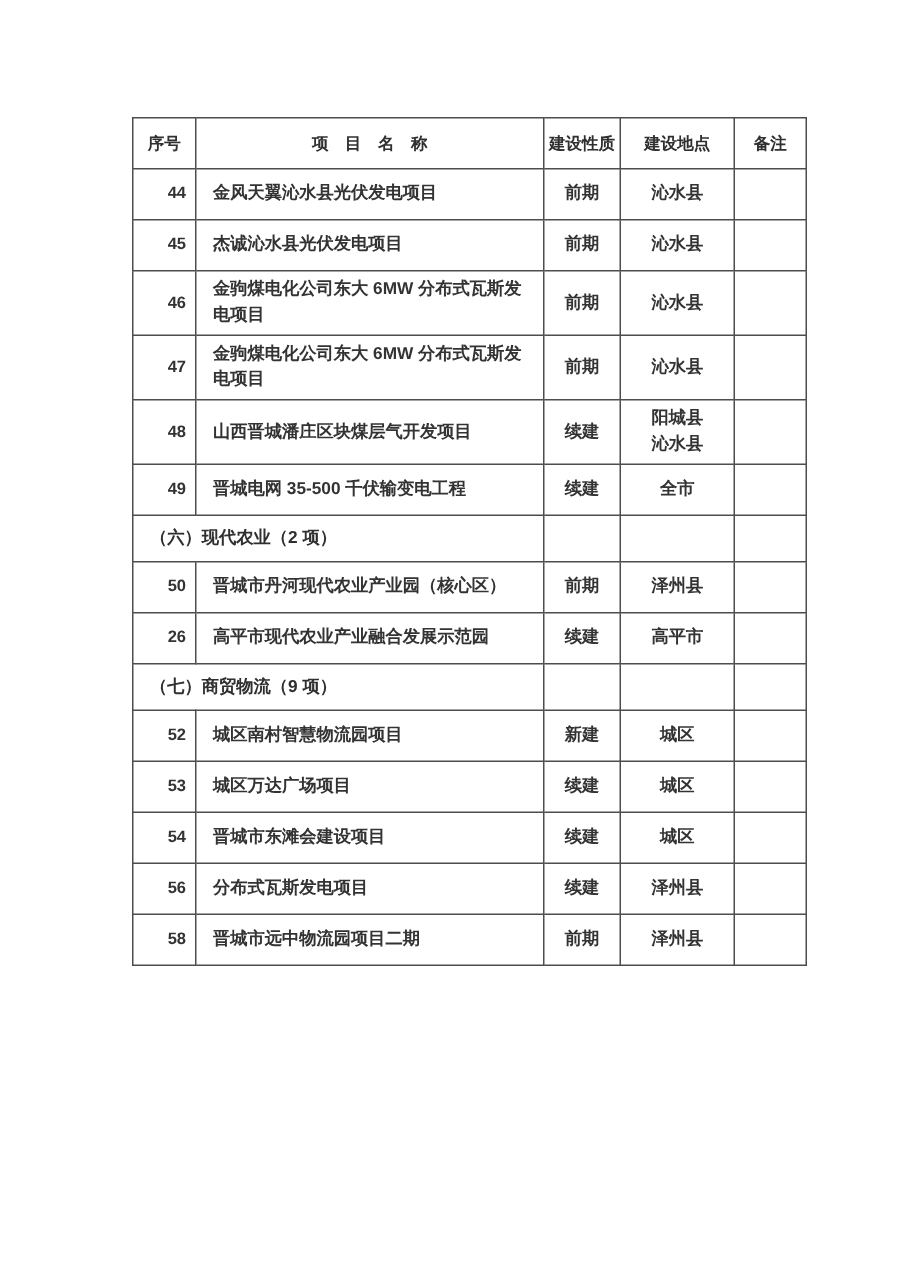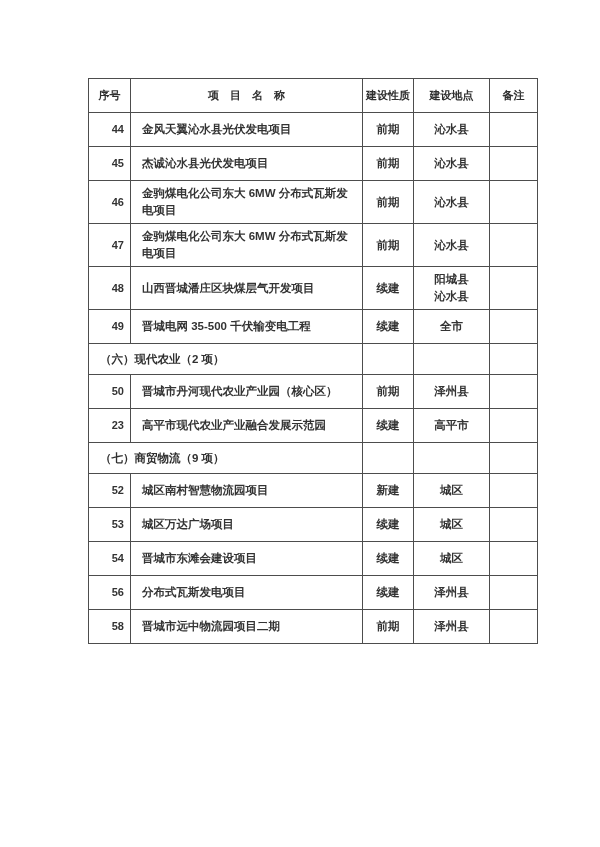--- a/index.html
+++ b/index.html
@@ -100,21 +100,21 @@
           <td class="cell-remark"></td>
         </tr>
         <tr>
           <td class="cell-index">50</td>
           <td class="cell-name">晋城市丹河现代农业产业园（核心区）</td>
           <td class="cell-nature">前期</td>
           <td class="cell-location">泽州县</td>
           <td class="cell-remark"></td>
         </tr>
         <tr>
-          <td class="cell-index">23</td>
+          <td class="cell-index">26</td>
           <td class="cell-name">高平市现代农业产业融合发展示范园</td>
           <td class="cell-nature">续建</td>
           <td class="cell-location">高平市</td>
           <td class="cell-remark"></td>
         </tr>
         <tr class="section-row">
           <td colspan="2" class="section-title">（七）商贸物流（9 项）</td>
           <td class="cell-nature"></td>
           <td class="cell-location"></td>
           <td class="cell-remark"></td>

